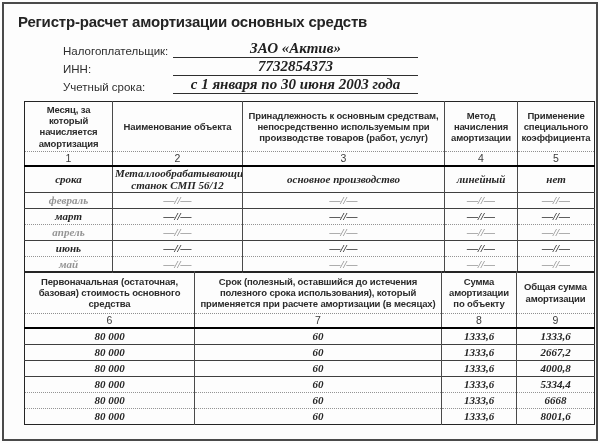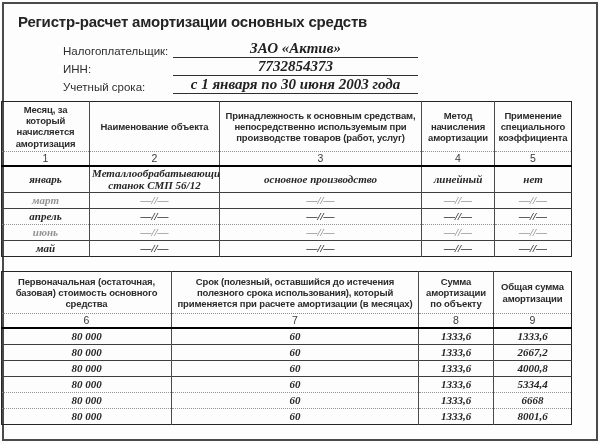--- a/index.html
+++ b/index.html
@@ -19,21 +19,21 @@
   .meta { position:absolute; top:40px; left:15px;margin-left:48px; }
   .meta-row { display:flex; align-items:flex-end; height:18px; }
   .meta-label { width:110px; font-size:11.5px; color:#2e2e2e; padding-bottom:1px; }
   .meta-value {
     width:245px; border-bottom:1px solid #2f2f2f; text-align:center;
     font-family:"Liberation Serif","DejaVu Serif",serif;
     font-style:italic; font-weight:bold; font-size:15px; color:#222;
     padding-bottom:0px; white-space:nowrap;
   }
   table.reg-table {
-    position:absolute; left:1px; width:570px;
+    position:absolute; left:24px; width:570px;
     border-collapse:collapse; table-layout:fixed;
     border:1px solid #252525; background:transparent;
   }
   #t0 { top:101px; }
   #t1 { top:271px; }
   .reg-table th, .reg-table td {
     border-left:1px solid #4a4a4a; text-align:center; vertical-align:middle;
     overflow:hidden; padding:0 2px;
   }
   .reg-table th:first-child, .reg-table td:first-child { border-left:none; }
@@ -99,25 +99,32 @@
         <tr class="num-row">
           <td>1</td>
           <td>2</td>
           <td>3</td>
           <td>4</td>
           <td>5</td>
         </tr>
       </thead>
       <tbody>
         <tr>
-          <td>январь</td>
+          <td>срока</td>
           <td>Металлообрабатывающий станок СМП 56/12</td>
           <td>основное производство</td>
           <td>линейный</td>
           <td>нет</td>
+        </tr>
+        <tr>
+          <td>февраль</td>
+          <td>—//—</td>
+          <td>—//—</td>
+          <td>—//—</td>
+          <td>—//—</td>
         </tr>
         <tr>
           <td>март</td>
           <td>—//—</td>
           <td>—//—</td>
           <td>—//—</td>
           <td>—//—</td>
         </tr>
         <tr>
           <td>апрель</td>

